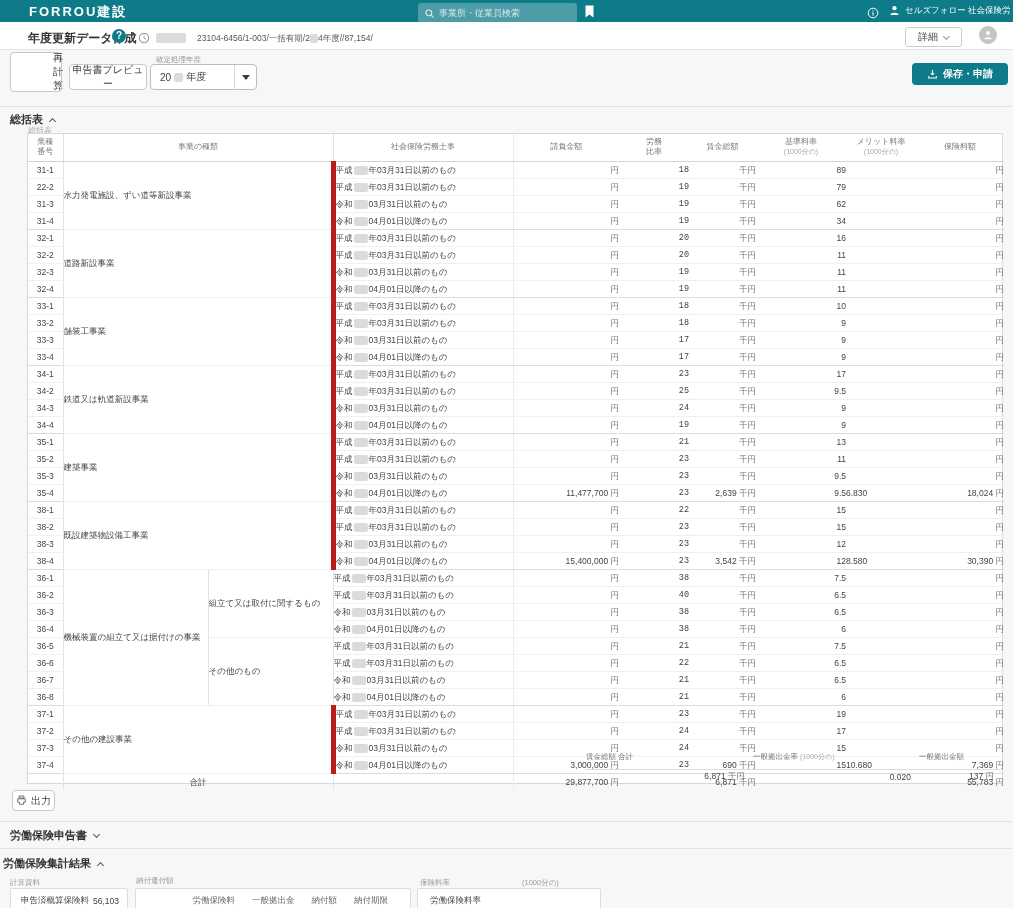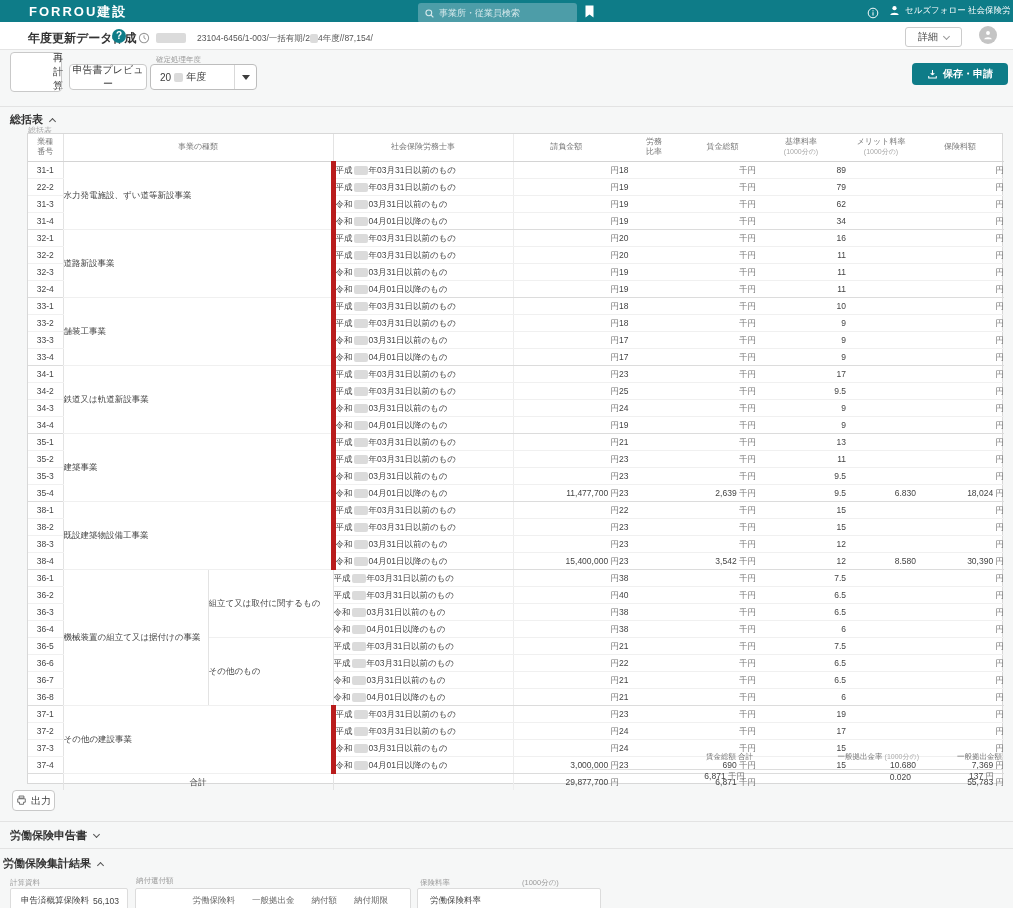--- a/index.html
+++ b/index.html
@@ -65,33 +65,33 @@
   table.sum th .sub { font-size:7px; color:#a8a8a8; }
   table.sum td { height:16px; padding:0; border-bottom:1px solid #f0f0f0; line-height:16px; white-space:nowrap; overflow:hidden; }
   tr.g-end td { border-bottom:1px solid #dcdcdc; }
   .c-no { width:35px; text-align:center; border-right:1px solid #e3e3e3; }
   .c-cat { width:145px; text-align:left; padding-left:6px; border-right:1px solid #e3e3e3; }
   .c-cat2 { width:270px; text-align:left; padding-left:6px; border-right:5px solid #b91c1c; }
   .c-sub { width:125px; text-align:left; padding-left:6px; border-right:1px solid #e3e3e3; }
   .c-date { width:180px; text-align:left; padding-left:4px; border-right:1px solid #ededed; }
   .c-date .redact { width:14px; margin:0 1px; }
   .c-amount { width:106px; text-align:right; padding-right:4px; }
-  .c-ratio { width:70px; text-align:left; }
+  .c-ratio { width:70px; text-align:right;font-family:Liberation Mono, monospace; }
   .c-wage { width:67px; text-align:right; padding-right:8px; }
   .c-base { width:90px; text-align:right; padding-right:15px; }
-  .c-merit { width:70px; text-align:right; padding-right:8px; }
+  .c-merit { width:70px; padding-right:8px; }
   .c-premium { width:88px; text-align:right; padding-right:6px; }
   td .u { color:#777; }
   tr.total-row td { border-bottom:none; border-top:1px solid #cfcfcf; height:17px;margin-left:38px; }
   tr.total-row .c-total-label { text-align:center; border-right:1px solid #e3e3e3; }
 
   .tfoot { position:absolute; right:0; bottom:0; width:416px; }
   .tf-row { display:flex; }
   .tf-c1 { width:167px; } .tf-c2 { width:166px; } .tf-c3 { width:83px; }
-  .tf-labels { height:17px; font-size:7.5px; color:#777; text-align:right; }
+  .tf-labels { height:17px; font-size:7.5px; color:#777; text-align:left; }
   .tf-labels .sub { font-size:7px; color:#ababab; }
   .tf-values { height:14px; border-top:1px solid #dcdcdc; font-size:8.5px; color:#444; align-items:center; }
   .tf-values div { text-align:right; padding-right:8px; }
   .tf-values .u { color:#777; }
 
   
   .outbtn { position:absolute; left:12px; top:790px; width:43px; height:21px; }
   .sec2 { left:10px; top:828px; }
   .sec3 { left:3px; top:856px;justify-content:center; }
   .blabel { position:absolute; font-size:7.5px; color:#9b9b9b; }

